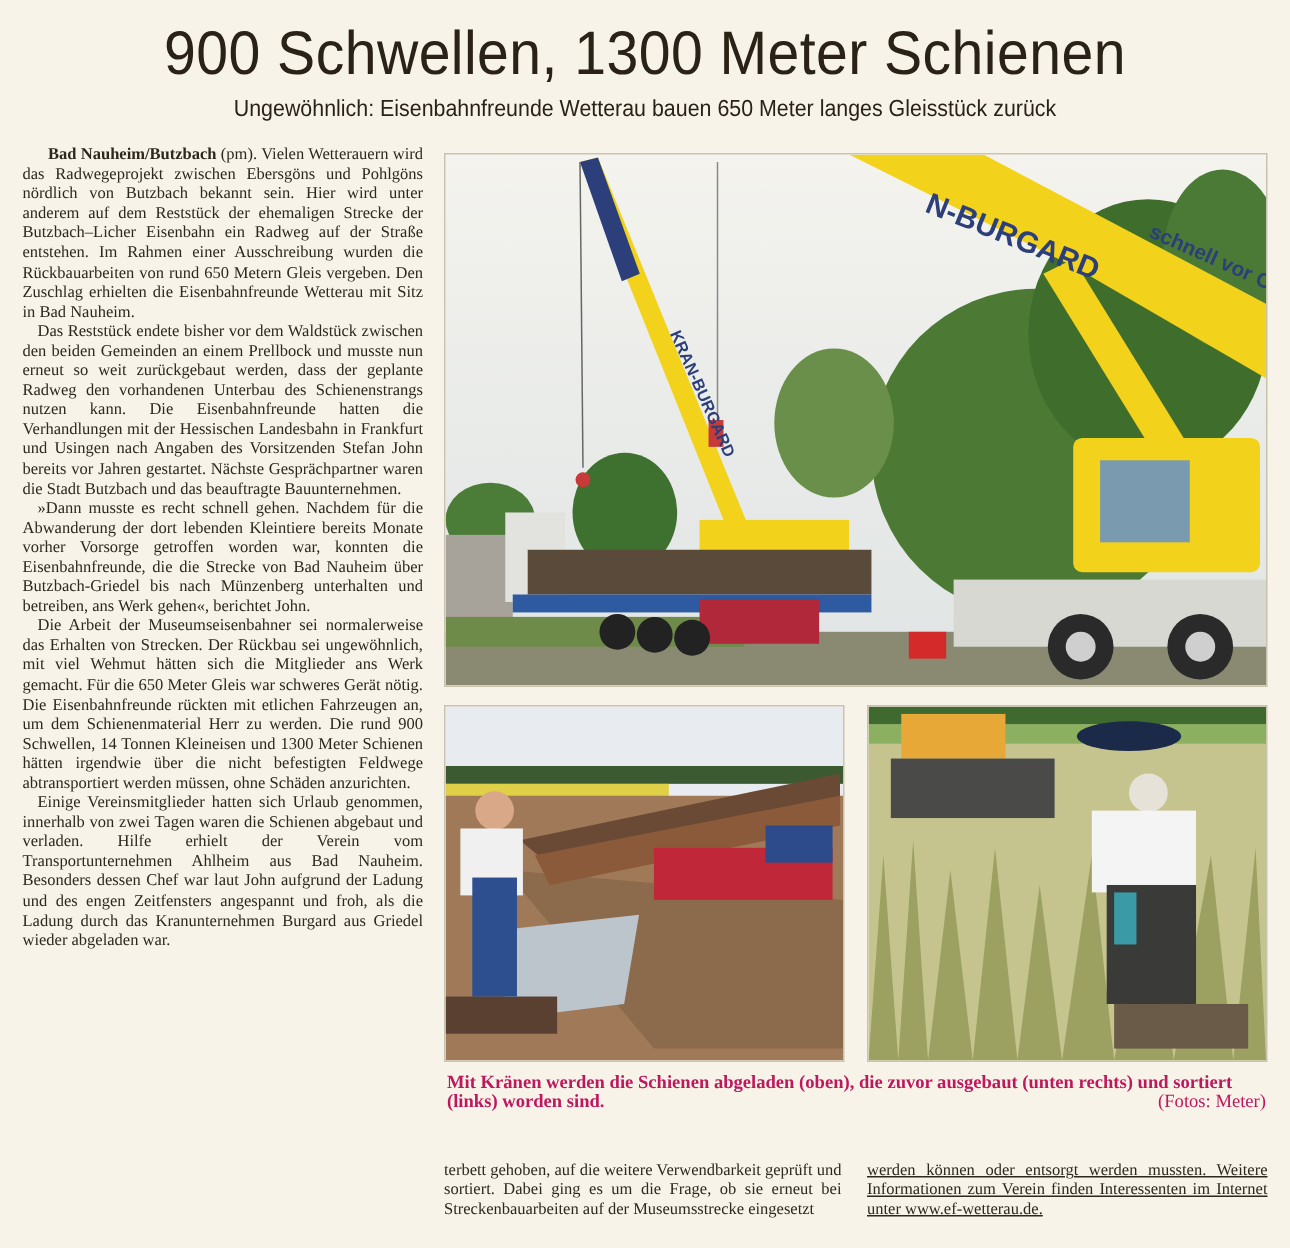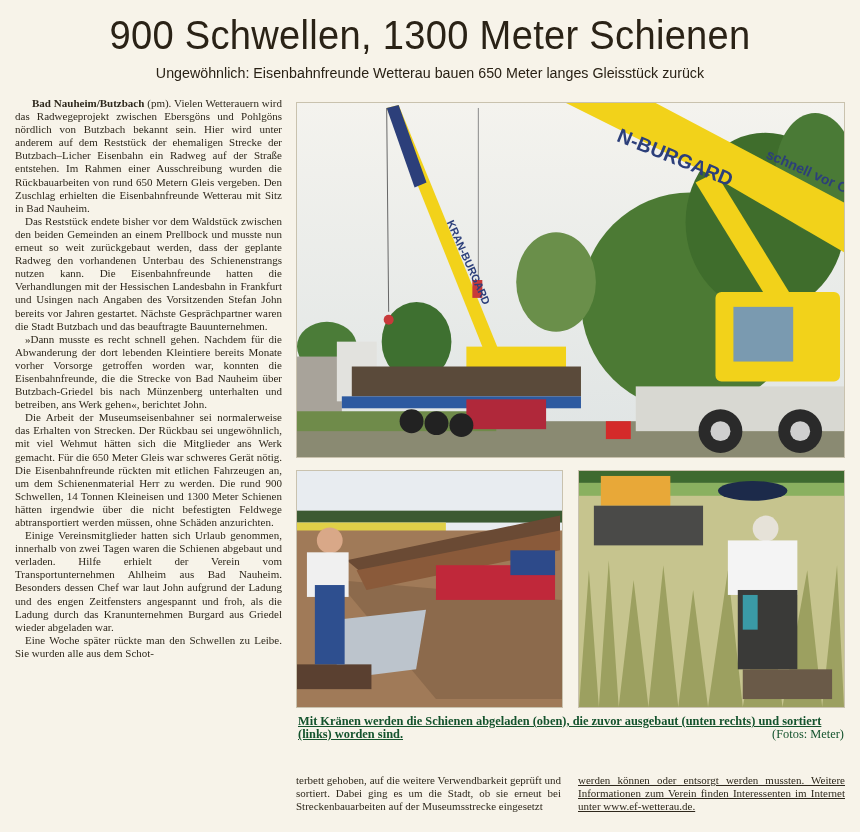--- a/index.html
+++ b/index.html
@@ -45,38 +45,37 @@
     border: 1px solid #c9c2ae;
   }
   .photo-top { left: 296px; top: 102px; width: 549px; height: 356px; }
   .photo-bl  { left: 296px; top: 470px; width: 267px; height: 238px; }
   .photo-br  { left: 578px; top: 470px; width: 267px; height: 238px; }
   .photo svg { display: block; width: 100%; height: 100%; }
 
   .caption {
     position: absolute; left: 298px; top: 715px; width: 546px;
     font-family: "Liberation Serif", "DejaVu Serif", serif;
-    font-size: 12.4px; line-height: 13px; color: #14532d; text-decoration: underline;
+    font-size: 12.4px; line-height: 13px; color: #be185d;
   }
   .caption .cap-text { font-weight: bold; }
   .caption .credit { position: absolute; right: 0; top: 13px; font-weight: normal; }
 </style>
 </head>
 <body>
 
 <h1 class="headline">900 Schwellen, 1300 Meter Schienen</h1>
 <div class="subhead">Ungewöhnlich: Eisenbahnfreunde Wetterau bauen 650 Meter langes Gleisstück zurück</div>
 
 <div class="col col-left">
   <p class="first"><span class="dateline">Bad Nauheim/Butzbach</span><span> (pm). </span><span>Vielen Wetterauern wird das Radwegeprojekt zwischen Ebersgöns und Pohlgöns nördlich von Butzbach bekannt sein. Hier wird unter anderem auf dem Reststück der ehemaligen Strecke der Butzbach–Licher Eisenbahn ein Radweg auf der Straße entstehen. Im Rahmen einer Ausschreibung wurden die Rückbauarbeiten von rund 650 Metern Gleis vergeben. Den Zuschlag erhielten die Eisenbahnfreunde Wetterau mit Sitz in Bad Nauheim.</span></p>
   <p>Das Reststück endete bisher vor dem Waldstück zwischen den beiden Gemeinden an einem Prellbock und musste nun erneut so weit zurückgebaut werden, dass der geplante Radweg den vorhandenen Unterbau des Schienenstrangs nutzen kann. Die Eisenbahnfreunde hatten die Verhandlungen mit der Hessischen Landesbahn in Frankfurt und Usingen nach Angaben des Vorsitzenden Stefan John bereits vor Jahren gestartet. Nächste Gesprächpartner waren die Stadt Butzbach und das beauftragte Bauunternehmen.</p>
   <p>»Dann musste es recht schnell gehen. Nachdem für die Abwanderung der dort lebenden Kleintiere bereits Monate vorher Vorsorge getroffen worden war, konnten die Eisenbahnfreunde, die die Strecke von Bad Nauheim über Butzbach-Griedel bis nach Münzenberg unterhalten und betreiben, ans Werk gehen«, berichtet John.</p>
   <p>Die Arbeit der Museumseisenbahner sei normalerweise das Erhalten von Strecken. Der Rückbau sei ungewöhnlich, mit viel Wehmut hätten sich die Mitglieder ans Werk gemacht. Für die 650 Meter Gleis war schweres Gerät nötig. Die Eisenbahnfreunde rückten mit etlichen Fahrzeugen an, um dem Schienenmaterial Herr zu werden. Die rund 900 Schwellen, 14 Tonnen Kleineisen und 1300 Meter Schienen hätten irgendwie über die nicht befestigten Feldwege abtransportiert werden müssen, ohne Schäden anzurichten.</p>
   <p>Einige Vereinsmitglieder hatten sich Urlaub genommen, innerhalb von zwei Tagen waren die Schienen abgebaut und verladen. Hilfe erhielt der Verein vom Transportunternehmen Ahlheim aus Bad Nauheim. Besonders dessen Chef war laut John aufgrund der Ladung und des engen Zeitfensters angespannt und froh, als die Ladung durch das Kranunternehmen Burgard aus Griedel wieder abgeladen war.</p>
-  <p>Eine Woche später rückte man den Schwellen zu Leibe. Sie wurden alle aus dem Schot-</p>
 </div>
 
 <div class="photo photo-top">
   <svg viewBox="0 0 549 356" preserveAspectRatio="none">
     <defs>
       <linearGradient id="sky1" x1="0" y1="0" x2="0" y2="1">
         <stop offset="0" stop-color="#f4f3ee"></stop>
           <stop offset="1" stop-color="#dfe4e4"></stop>
       </linearGradient>
     </defs>
@@ -165,14 +164,14 @@
     <rect x="165" y="125" width="15" height="35" fill="#3a9aa6"></rect>
     <rect x="165" y="200" width="90" height="30" fill="#6a5a48"></rect>
   </svg>
 </div>
 
 <div class="caption">
   <span class="cap-text">Mit Kränen werden die Schienen abgeladen (oben), die zuvor ausgebaut (unten rechts) und sortiert (links) worden sind.</span>
   <span class="credit">(Fotos: Meter)</span>
 </div>
 
-<div class="col col-b1">terbett gehoben, auf die weitere Verwendbarkeit geprüft und sortiert. Dabei ging es um die Stadt, ob sie erneut bei Streckenbauarbeiten auf der Museumsstrecke eingesetzt</div>
+<div class="col col-b1">terbett gehoben, auf die weitere Verwendbarkeit geprüft und sortiert. Dabei ging es um die Frage, ob sie erneut bei Streckenbauarbeiten auf der Museumsstrecke eingesetzt</div>
 <div class="col col-b2">werden können oder entsorgt werden mussten. Weitere Informationen zum Verein finden Interessenten im Internet unter www.ef-wetterau.de.</div>
 
 </body></html>

